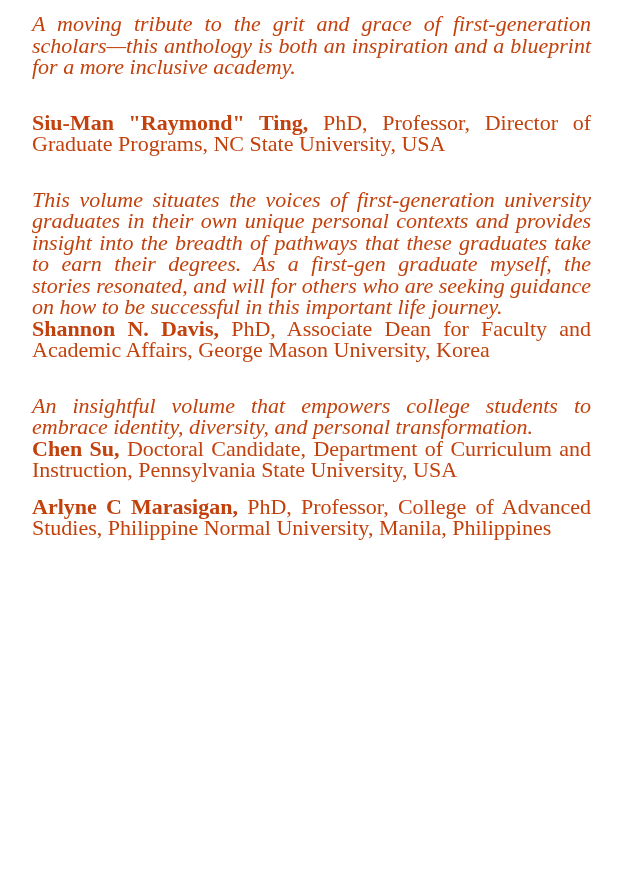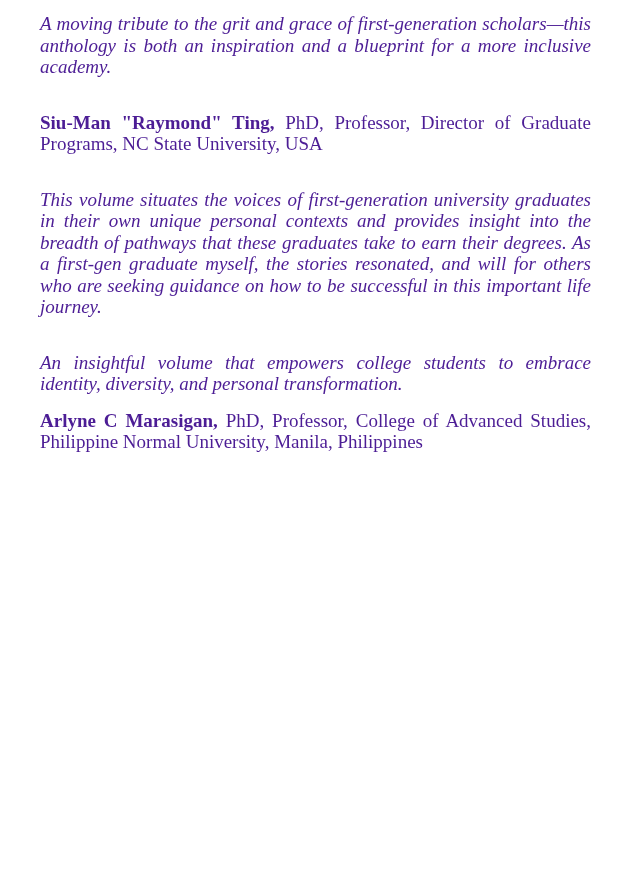--- a/index.html
+++ b/index.html
@@ -5,24 +5,24 @@
   * { margin: 0; padding: 0; box-sizing: border-box; }
   html, body {
     width: 632px;
     height: 878px;
     background: #ffffff;
     overflow: hidden;
   }
   .page {
     width: 632px;
     height: 878px;
-    padding: 13px 41px 0 40px;
+    padding: 13px 41px 0 32px;
     font-family: "Liberation Serif", "DejaVu Serif", serif;
-    color: #4c1d95;
-    font-size: 19px;
+    color: #c2410c;
+    font-size: 22px;
     line-height: 21.5px;
   }
   .endorsement { text-align: justify; }
   .gap-lg { margin-bottom: 34px; }
   .gap-sm { margin-bottom: 15px; }
   .quote { font-style: italic; }
   .attribution { font-style: normal; }
   .endorser-name { font-weight: bold; }
 </style>
 </head>
@@ -33,24 +33,26 @@
   <div class="endorsement gap-lg">
     <p class="quote">A moving tribute to the grit and grace of first-generation scholars—this anthology is both an inspiration and a blueprint for a more inclusive academy.</p>
   </div>
 
   <div class="endorsement gap-lg">
     <p class="attribution"><span class="endorser-name">Siu-Man "Raymond" Ting,</span> <span>PhD, Professor, Director of Graduate Programs, NC State University, USA</span></p>
   </div>
 
   <div class="endorsement gap-lg">
     <p class="quote">This volume situates the voices of first-generation university graduates in their own unique personal contexts and provides insight into the breadth of pathways that these graduates take to earn their degrees. As a first-gen graduate myself, the stories resonated, and will for others who are seeking guidance on how to be successful in this important life journey.</p>
+    <p class="attribution"><span class="endorser-name">Shannon N. Davis,</span> <span>PhD, Associate Dean for Faculty and Academic Affairs, George Mason University, Korea</span></p>
   </div>
 
   <div class="endorsement gap-sm">
     <p class="quote">An insightful volume that empowers college students to embrace identity, diversity, and personal transformation.</p>
+    <p class="attribution"><span class="endorser-name">Chen Su,</span> <span>Doctoral Candidate, Department of Curriculum and Instruction, Pennsylvania State University, USA</span></p>
   </div>
 
   <div class="endorsement gap-sm">
     <p class="attribution"><span class="endorser-name">Arlyne C Marasigan,</span> <span>PhD, Professor, College of Advanced Studies, Philippine Normal University, Manila, Philippines</span></p>
   </div>
 
   <div class="endorsement">
   </div>
 
 </div>

